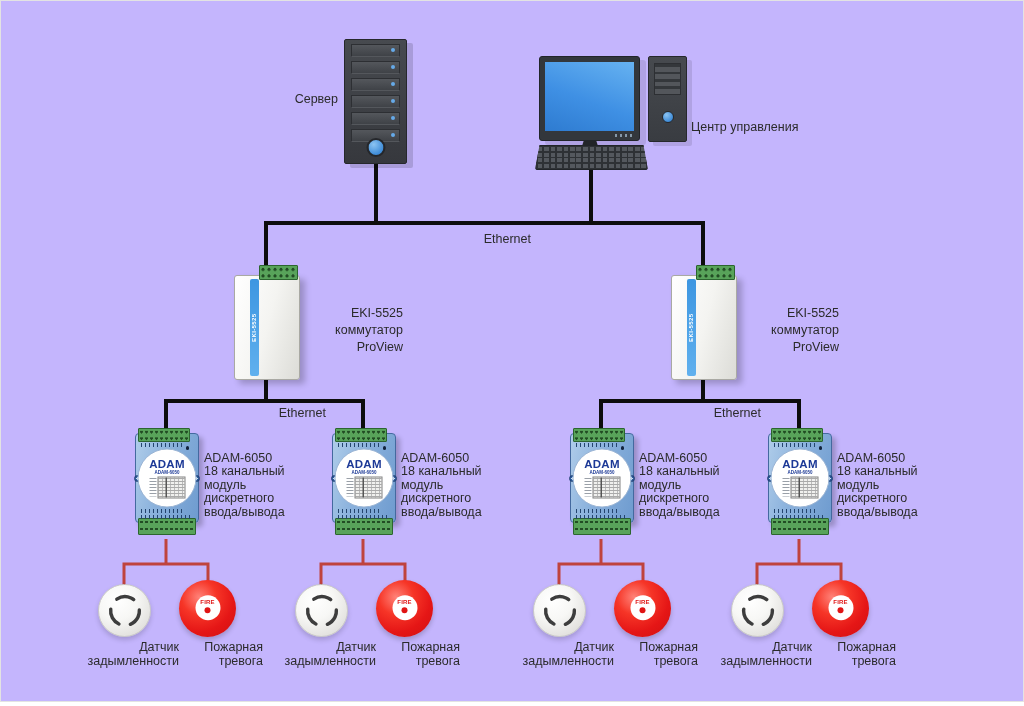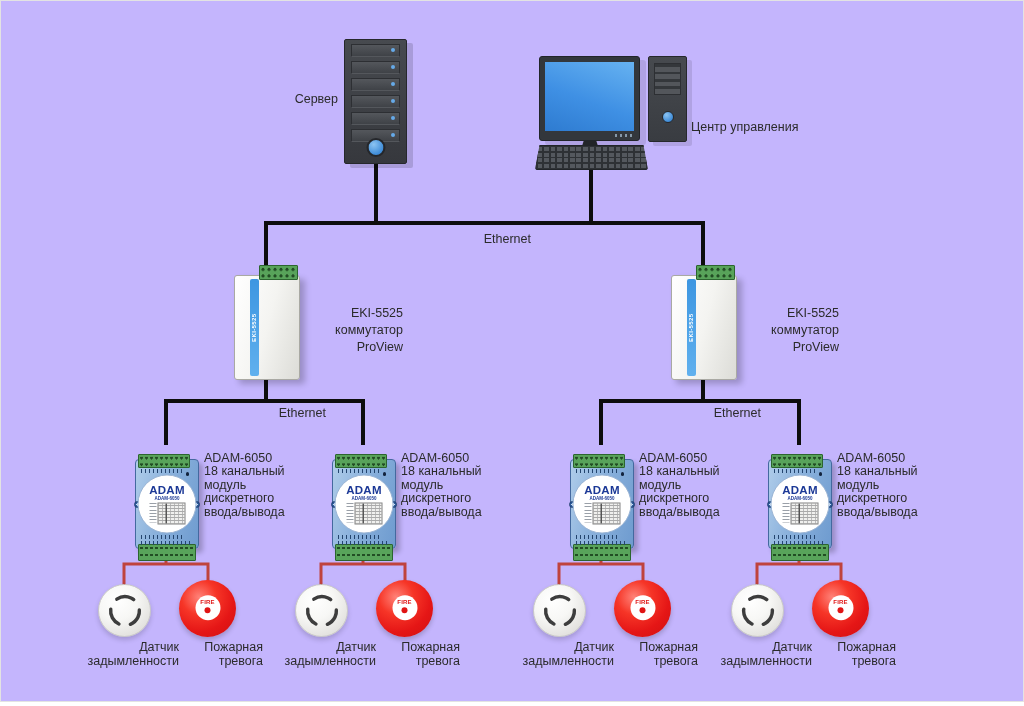--- a/index.html
+++ b/index.html
@@ -52,21 +52,21 @@
   .switch .stripe{position:absolute;left:15px;top:3px;bottom:3px;width:9px;border-radius:2px;
           background:linear-gradient(180deg,#60b0ee,#3d96e1);
           color:#fff;font-size:6px;font-weight:bold;letter-spacing:.4px;line-height:9px;
           writing-mode:vertical-rl;transform:rotate(180deg);text-align:center;overflow:hidden;}
   .switch .port{position:absolute;top:-11px;left:24px;width:37px;height:13px;border-radius:1px;
           background-color:#58a35a;border:1px solid #2c652f;
           background-image:radial-gradient(circle at 3px 3.5px,#224d24 1.4px,rgba(0,0,0,0) 1.8px);
           background-size:6px 6.5px;}
 
   
-  .adam{position:absolute;width:62px;height:88px;top:458px;border-radius:4px;
+  .adam{position:absolute;width:62px;height:88px;top:432px;border-radius:4px;
           background:linear-gradient(105deg,#b0cdea 0%,#8ab1dc 45%,#6e9bcf 100%);
           border:1px solid #44699f;box-shadow:4px 4px 5px rgba(0,0,0,0.22);}
   .adam .term{position:absolute;height:12px;border-radius:1px;background-color:#58a35a;border:1px solid #2c652f;
           background-image:radial-gradient(circle at 2.5px 3px,#224d24 1.2px,rgba(0,0,0,0) 1.5px);background-size:5px 6.5px;}
   .adam .term.top{top:-6px;left:2px;right:8px;}
   .adam .term.bot{bottom:-13px;left:2px;right:2px;height:15px;background-size:5px 7px;}
   .adam .dashes{position:absolute;height:4px;left:5px;right:15px;
           background:repeating-linear-gradient(90deg,#24456e 0 1.5px,rgba(0,0,0,0) 1.5px 4px);}
   .adam .d-top{top:9px;}
   .adam .d-b1{bottom:9px;}

